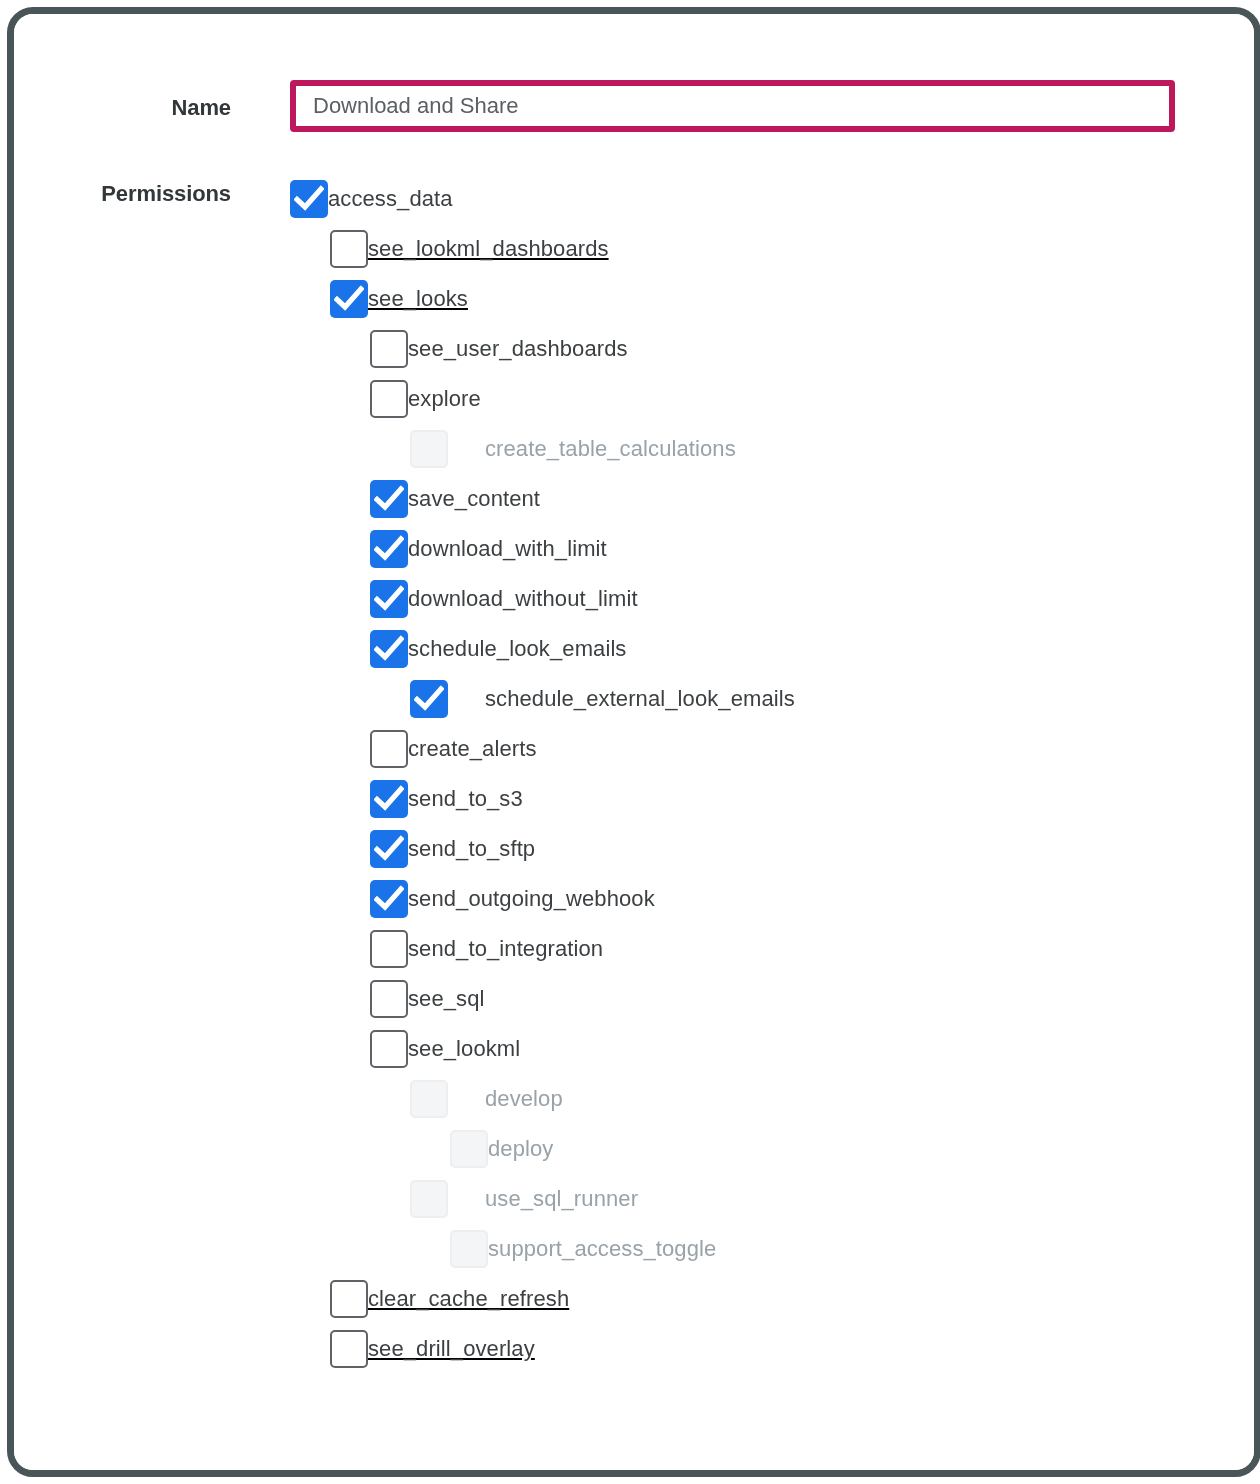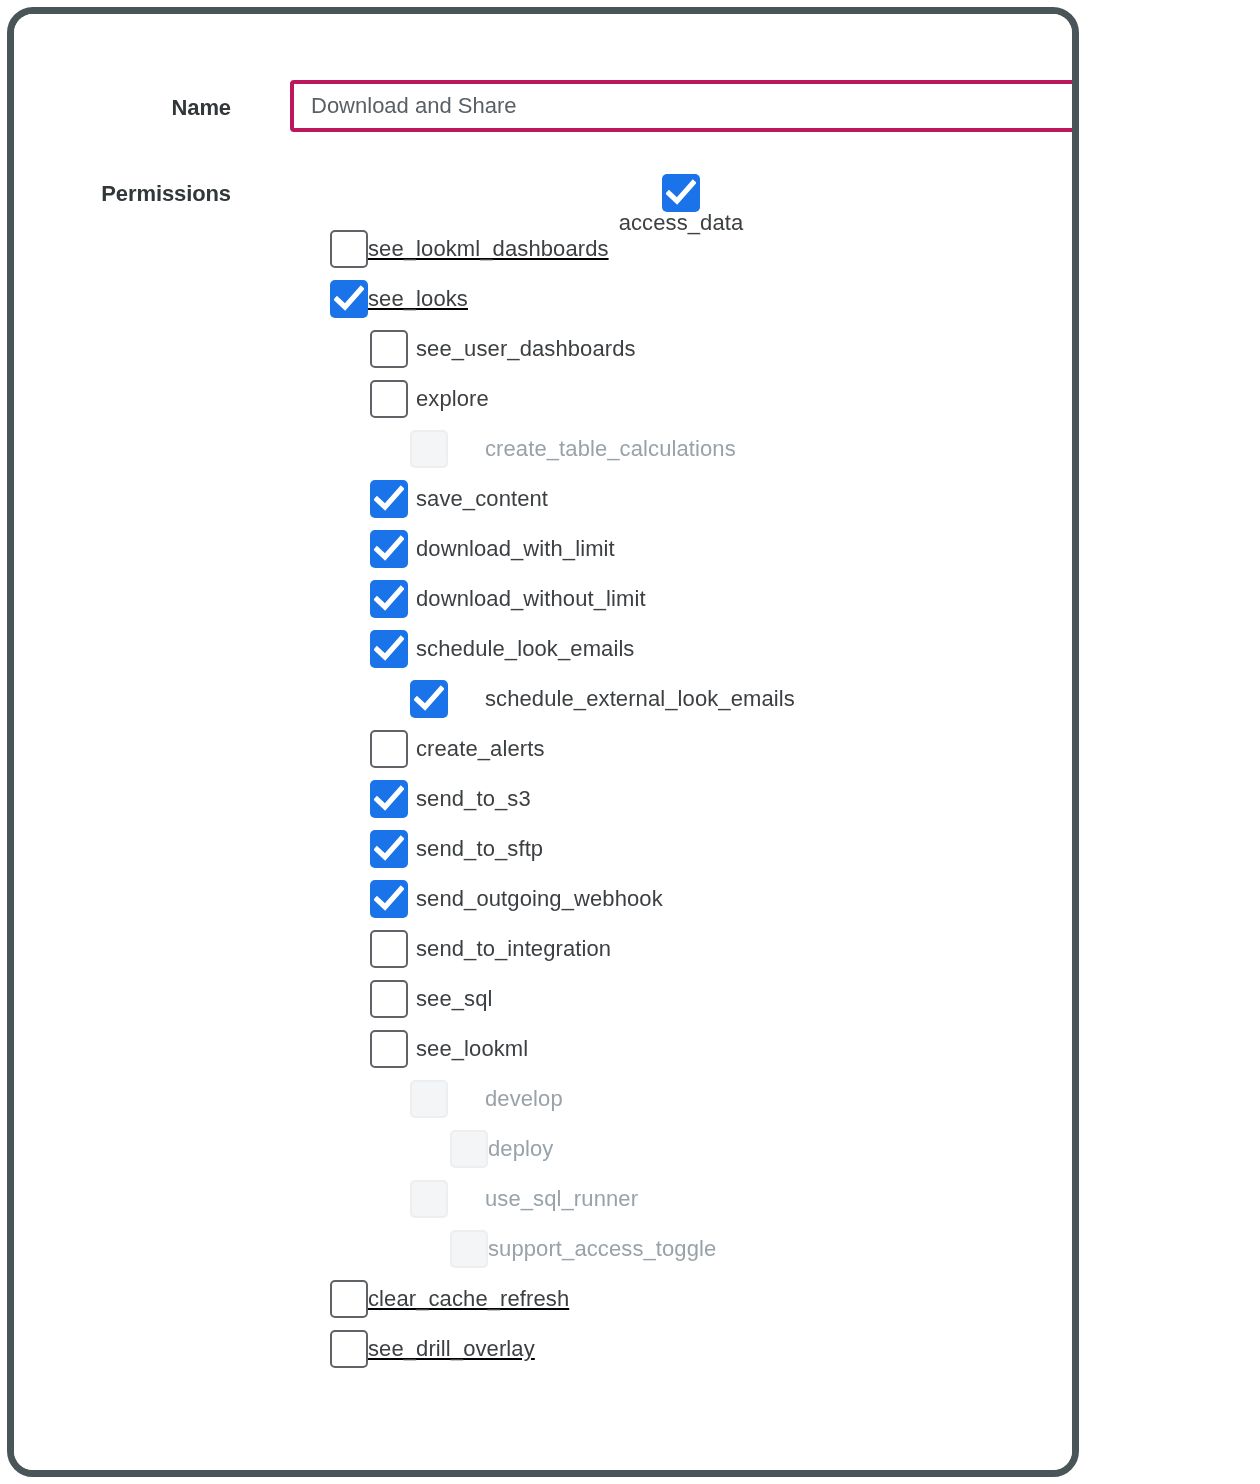--- a/index.html
+++ b/index.html
@@ -12,21 +12,21 @@
     height: 1484px;
     font-family: "Liberation Sans", sans-serif;
     overflow: hidden;
   }
 
   
   #window-frame {
     position: absolute;
     left: 7px;
     top: 7px;
-    width: 1072px;
+    width: 1254px;
     height: 1470px;
     box-sizing: border-box;
     border: 7px solid #4a5559;
     border-radius: 26px;
     background: #fef9c3;
     overflow: hidden;
   }
   #window-inner {
     position: absolute;
     inset: 0;
@@ -50,21 +50,21 @@
     position: absolute;
     left: 276px;
     top: 66px;
     width: 885px;
     height: 52px;
   }
   #name-input {
     box-sizing: border-box;
     width: 100%;
     height: 100%;
-    border: 4px solid #be185d;
+    border: 6px solid #be185d;
     border-radius: 4px;
     background: #fff;
     font-family: "Liberation Sans", sans-serif;
     font-size: 22px;
     color: #5a5f63;
     padding: 0 17px;
     outline: none;
     caret-color: #202124;
   }
 
@@ -117,23 +117,23 @@
     white-space: nowrap;
     line-height: 1;
     margin-left: 0px;
     letter-spacing: 0.1px;
   }
   .perm-row.is-disabled .perm-label {
     color: #98a2a8;
   }
 
   
-  .lvl-0 { padding-left: 276px; flex-direction: column; }
+  .lvl-0 { padding-left: 276px; }
   .lvl-1 { padding-left: 316px; text-decoration: underline; }
-  .lvl-2 { padding-left: 356px; gap: 8px; }
+  .lvl-2 { padding-left: 356px; }
   .lvl-3 { padding-left: 396px; gap: 37px; }
   .lvl-4 { padding-left: 436px; }
 </style>
 </head>
 <body>
 
 <div id="window-frame">
   <div id="window-inner">
 
     <div class="field-label" id="label-name">Name</div>

